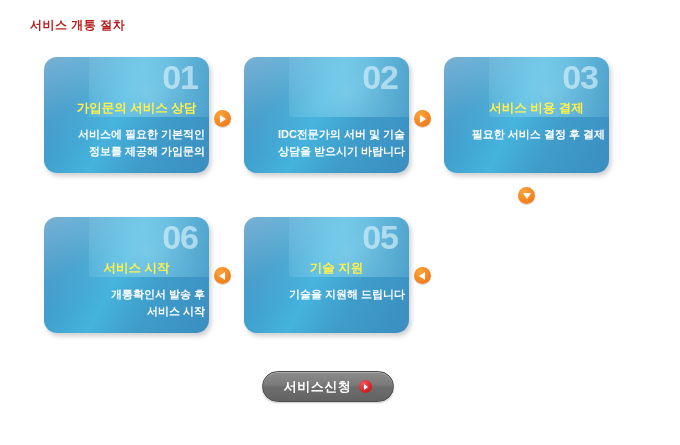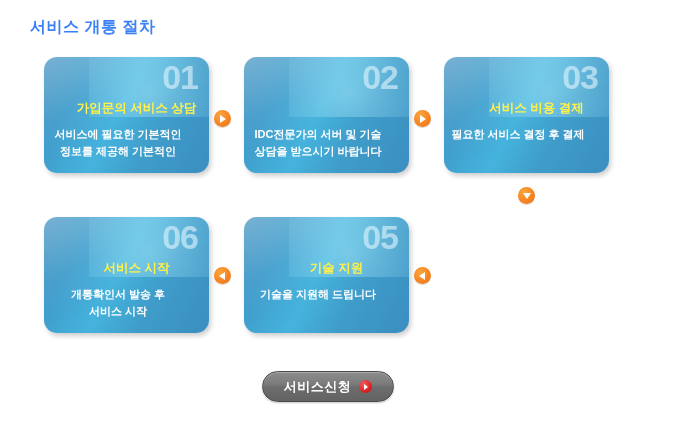--- a/index.html
+++ b/index.html
@@ -13,23 +13,23 @@
     font-family: "Liberation Sans", "DejaVu Sans", sans-serif;
     overflow: hidden;
     position: relative;
   }
 
   
   #page-title {
     position: absolute;
     left: 30px;
     top: 17px;
-    font-size: 16px;
-    font-weight: bold;
-    color: #3b82f6;
+    font-size: 12px;
+    font-weight: bold;
+    color: #b91c1c;
     letter-spacing: 0.5px;
     white-space: nowrap;
   }
 
   
   #flow {
     position: absolute;
     left: 0;
     top: 0;
     width: 680px;
@@ -90,23 +90,23 @@
     font-weight: bold;
     color: #fff04a;
     z-index: 3;
     white-space: nowrap;
     margin-left: 20px;
   }
 
   .card-body {
     position: absolute;
     left: 0;
-    right: 17px;
+    right: 4px;
     top: 69px;
-    text-align: center;
+    text-align: right;
     font-size: 11px;
     font-weight: bold;
     color: #ffffff;
     line-height: 17px;
     z-index: 3;
   }
   .card-body span { display: block; }
 
   
   #card-1 { left: 44px;  top: 57px; padding-left: 24px; }
@@ -203,21 +203,21 @@
 
 <div id="page-title">서비스 개통 절차</div>
 
 <div id="flow">
 
   <div class="card" id="card-1">
     <div class="card-number">01</div>
     <div class="card-title">가입문의 서비스 상담</div>
     <div class="card-body">
       <span>서비스에 필요한 기본적인</span>
-      <span>정보를 제공해 기본적인</span>
+      <span>정보를 제공해 가입문의</span>
     </div>
   </div>
 
   <div class="arrow right" id="arrow-1-2">
       <i></i>
     </div>
 
   <div class="card" id="card-2">
     <div class="card-number">02</div>
     <div class="card-body">

